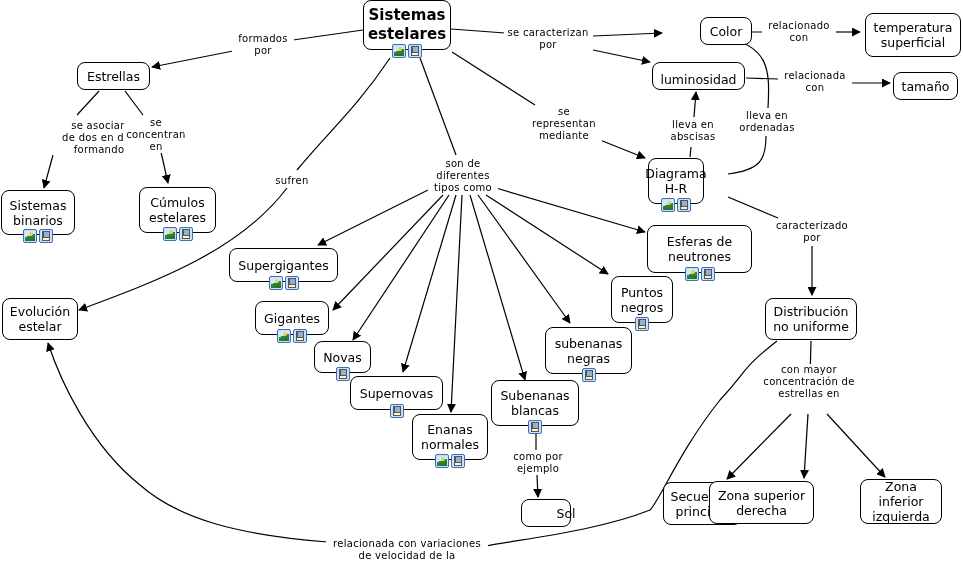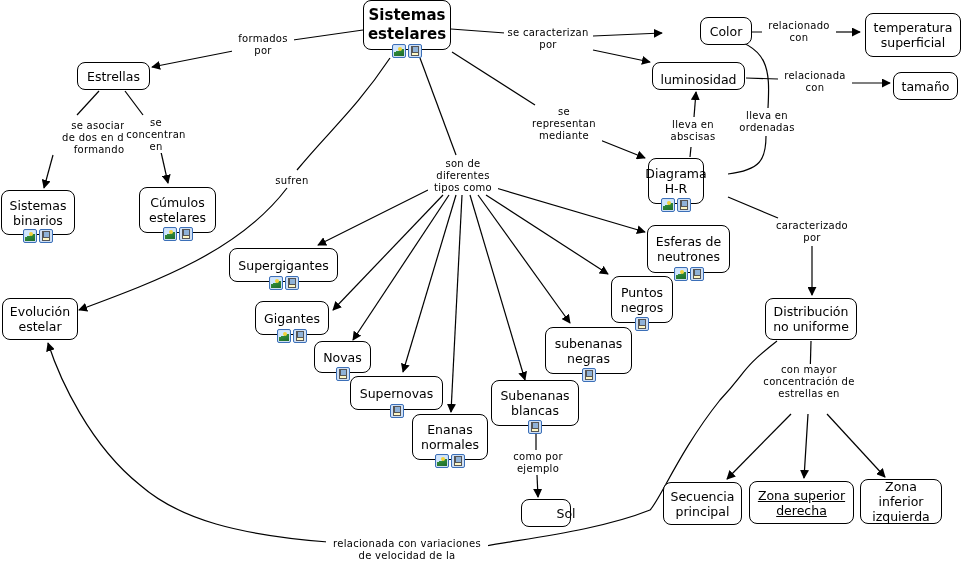--- a/index.html
+++ b/index.html
@@ -249,40 +249,40 @@
 </div>
 
 <div class="node" style="left:611px;top:276px;width:62px;height:47px;">
   <span class="label">Puntos
 negros</span>
   <div class="icons">
     <span class="ico doc"></span>
   </div>
 </div>
 
-<div class="node" style="left:647px;top:225px;width:83px;height:48px;">
+<div class="node" style="left:647px;top:225px;width:105px;height:48px;">
   <span class="label">Esferas de
 neutrones</span>
   <div class="icons">
     <span class="ico img"></span>
     <span class="ico doc"></span>
   </div>
 </div>
 
 <div class="node" style="left:765px;top:298px;width:92px;height:42px;">
   <span class="label">Distribución
 no uniforme</span>
 </div>
 
 <div class="node" style="left:663px;top:482px;width:79px;height:43px;">
   <span class="label">Secuencia
 principal</span>
 </div>
 
-<div class="node" style="left:749px;top:481px;width:105px;height:43px;text-decoration:underline;">
+<div class="node" style="left:709px;top:481px;width:105px;height:43px;">
   <span class="label">Zona superior
 derecha</span>
 </div>
 
 <div class="node" style="left:860px;top:479px;width:82px;height:45px;">
   <span class="label">Zona inferior
 izquierda</span>
 </div>
 
 </body></html>

